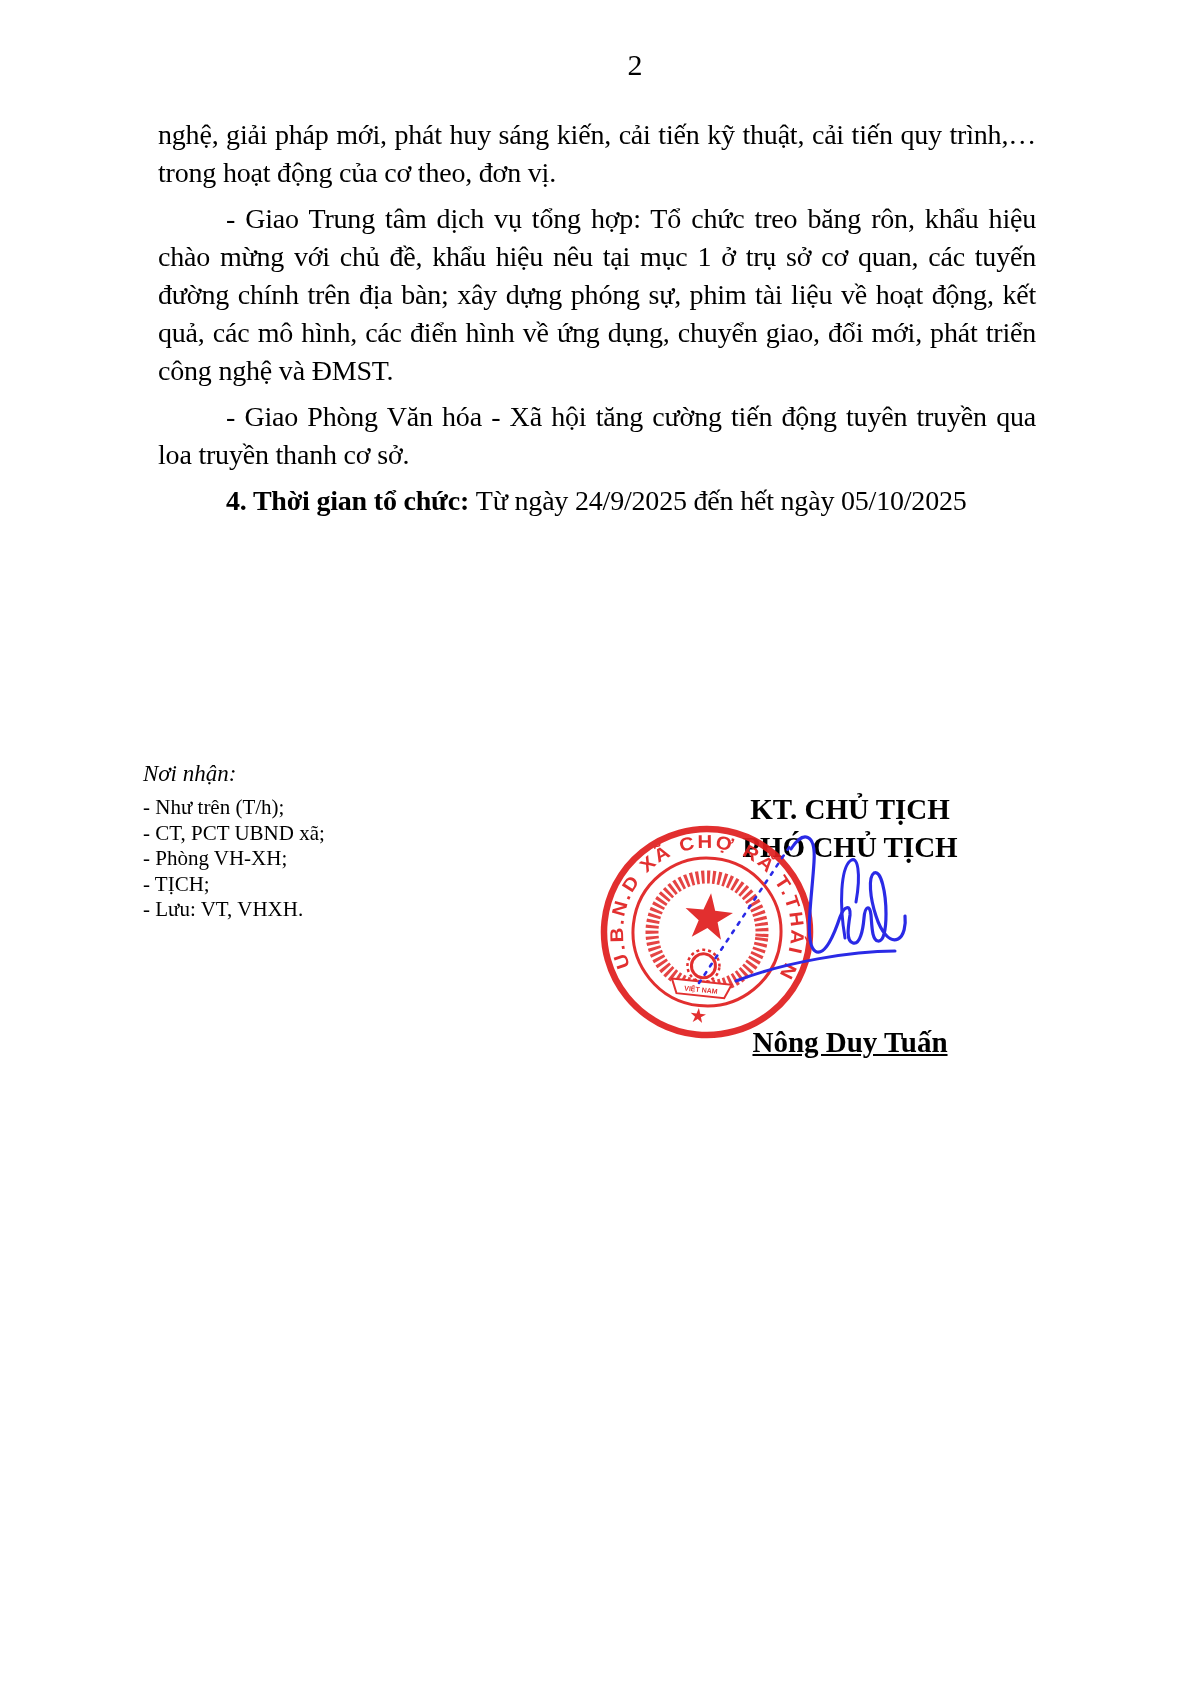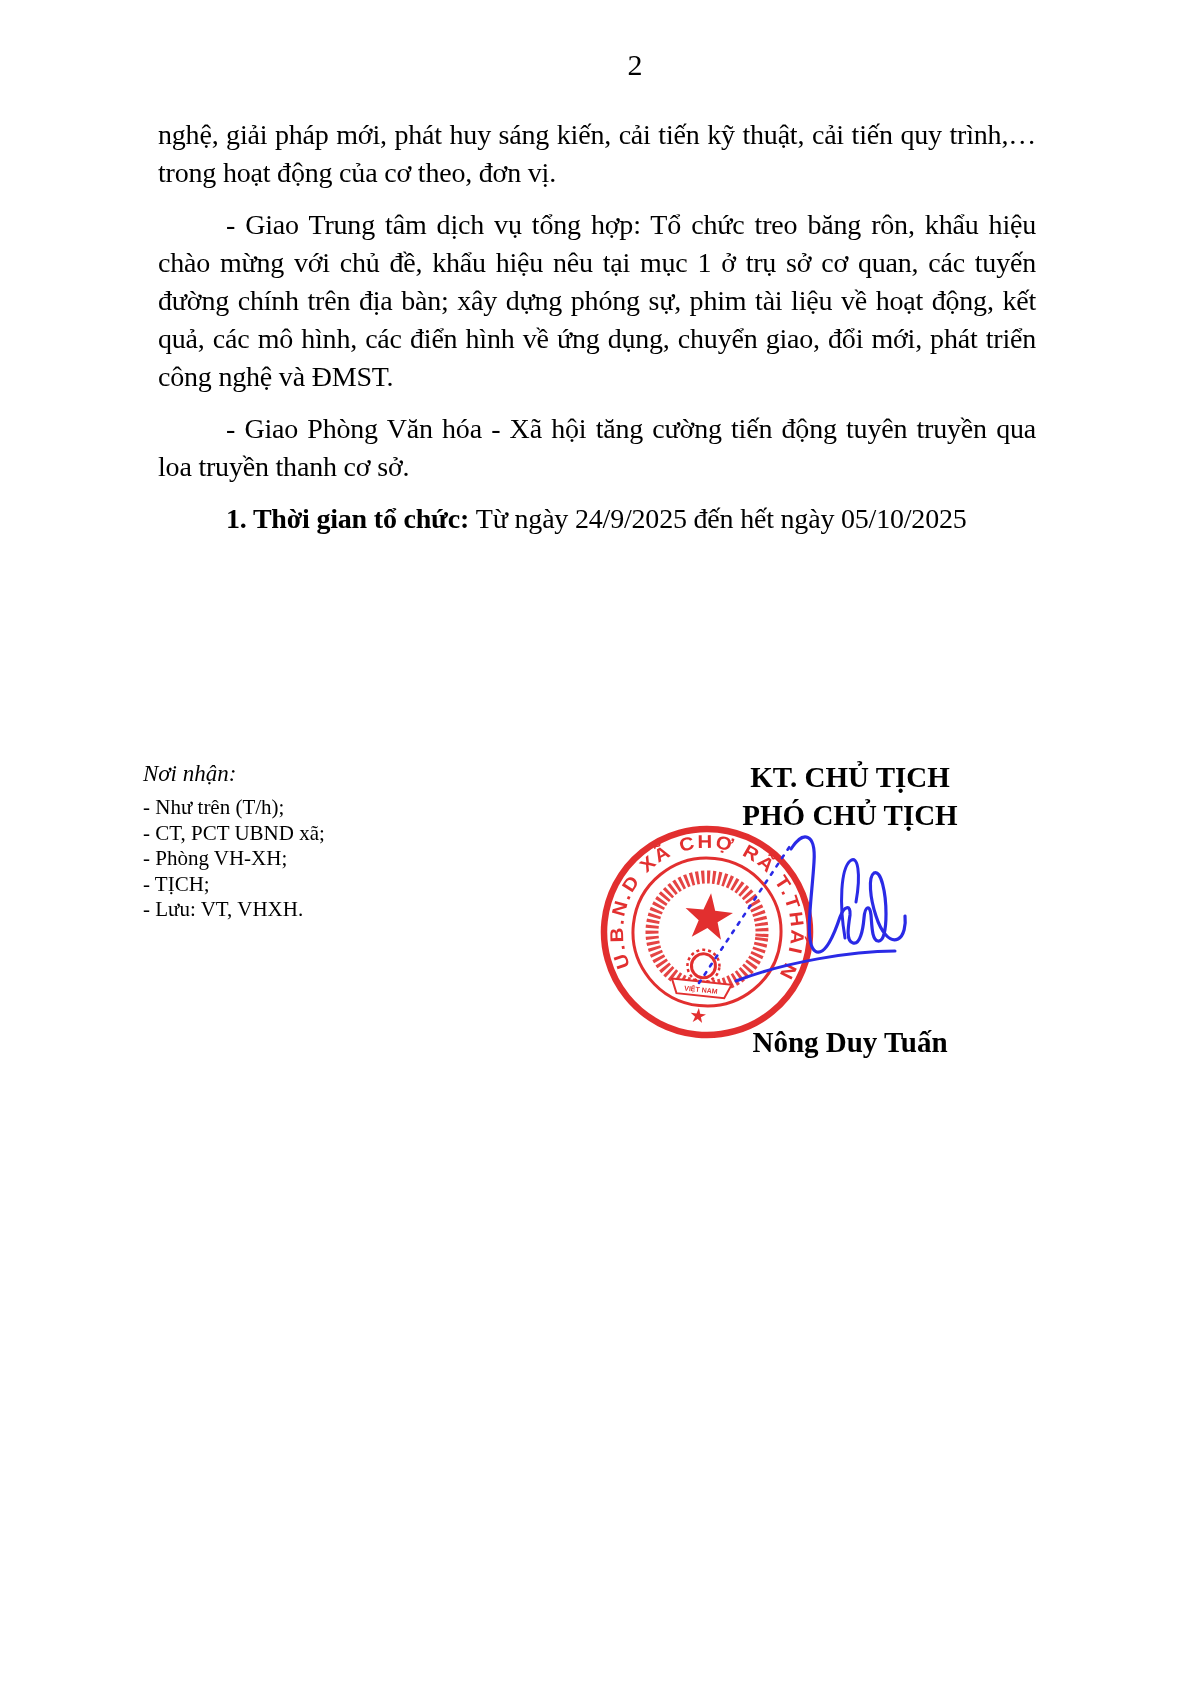--- a/index.html
+++ b/index.html
@@ -14,52 +14,52 @@
   .page-number{
     position:absolute;top:48px;left:575px;width:120px;
     text-align:center;font-size:30px;line-height:34px;
   }
   .doc-body{
     position:absolute;left:158px;top:116px;width:878px;
     font-size:28px;line-height:38px;
     text-align:justify;letter-spacing:-0.2px;
   }
   .para{margin:0;}
-  .para + .para{margin-top:14px;}
+  .para + .para{margin-top:8px;}
   .para.indent{text-indent:68px;}
   .para b{font-weight:bold;}
   .recipients{position:absolute;left:143px;top:761px;}
   .recipients-heading{
     font-size:23px;font-weight:normal;font-style:italic;
     margin:0 0 8px 0;line-height:26px;
   }
   .recipient{font-size:21px;line-height:25.5px;}
   .sig-head{
-    position:absolute;left:620px;top:758px;width:460px;
+    position:absolute;left:620px;top:790px;width:460px;
     text-align:center;font-weight:bold;font-size:29px;line-height:38px;
   }
   .signer-name{
     position:absolute;left:620px;top:1026px;width:460px;
-    text-align:center;font-weight:bold;font-size:29px;
+    text-align:center;font-weight:bold;font-size:29px;text-decoration:underline;
   }
   .stamp{position:absolute;left:597px;top:820px;opacity:.93;}
   .signature{position:absolute;left:640px;top:780px;}
 </style>
 </head>
 <body>
 
 <div class="page">
 
   <div class="page-number">2</div>
 
   <div class="doc-body">
       <p class="para">nghệ, giải pháp mới, phát huy sáng kiến, cải tiến kỹ thuật, cải tiến quy trình,… trong hoạt động của cơ theo, đơn vị.</p>
       <p class="para indent">-  Giao Trung tâm dịch vụ tổng hợp: Tổ chức treo băng rôn, khẩu hiệu chào mừng với chủ đề, khẩu hiệu nêu tại mục 1 ở trụ sở cơ quan, các tuyến đường chính trên địa bàn;  xây dựng phóng sự, phim tài liệu về hoạt động, kết quả, các mô hình, các điển hình về ứng dụng, chuyển giao, đổi mới, phát triển công nghệ và ĐMST.</p>
       <p class="para indent">- Giao Phòng Văn hóa - Xã hội tăng cường tiến động tuyên truyền qua loa truyền thanh cơ sở.</p>
-      <p class="para indent"><b>1. Thời gian tổ chức: </b>Từ ngày 24/9/2025 đến hết ngày 05/10/2025</p>
+      <p class="para indent"><b>4. Thời gian tổ chức: </b>Từ ngày 24/9/2025 đến hết ngày 05/10/2025</p>
     </div>
 
   <div class="recipients">
     <div class="recipients-heading">Nơi nhận:</div>
     <div>
         <div class="recipient">- Như trên (T/h);</div>
         <div class="recipient">- CT, PCT UBND xã;</div>
         <div class="recipient">- Phòng VH-XH;</div>
         <div class="recipient">- TỊCH;</div>
         <div class="recipient">- Lưu: VT, VHXH.</div>

